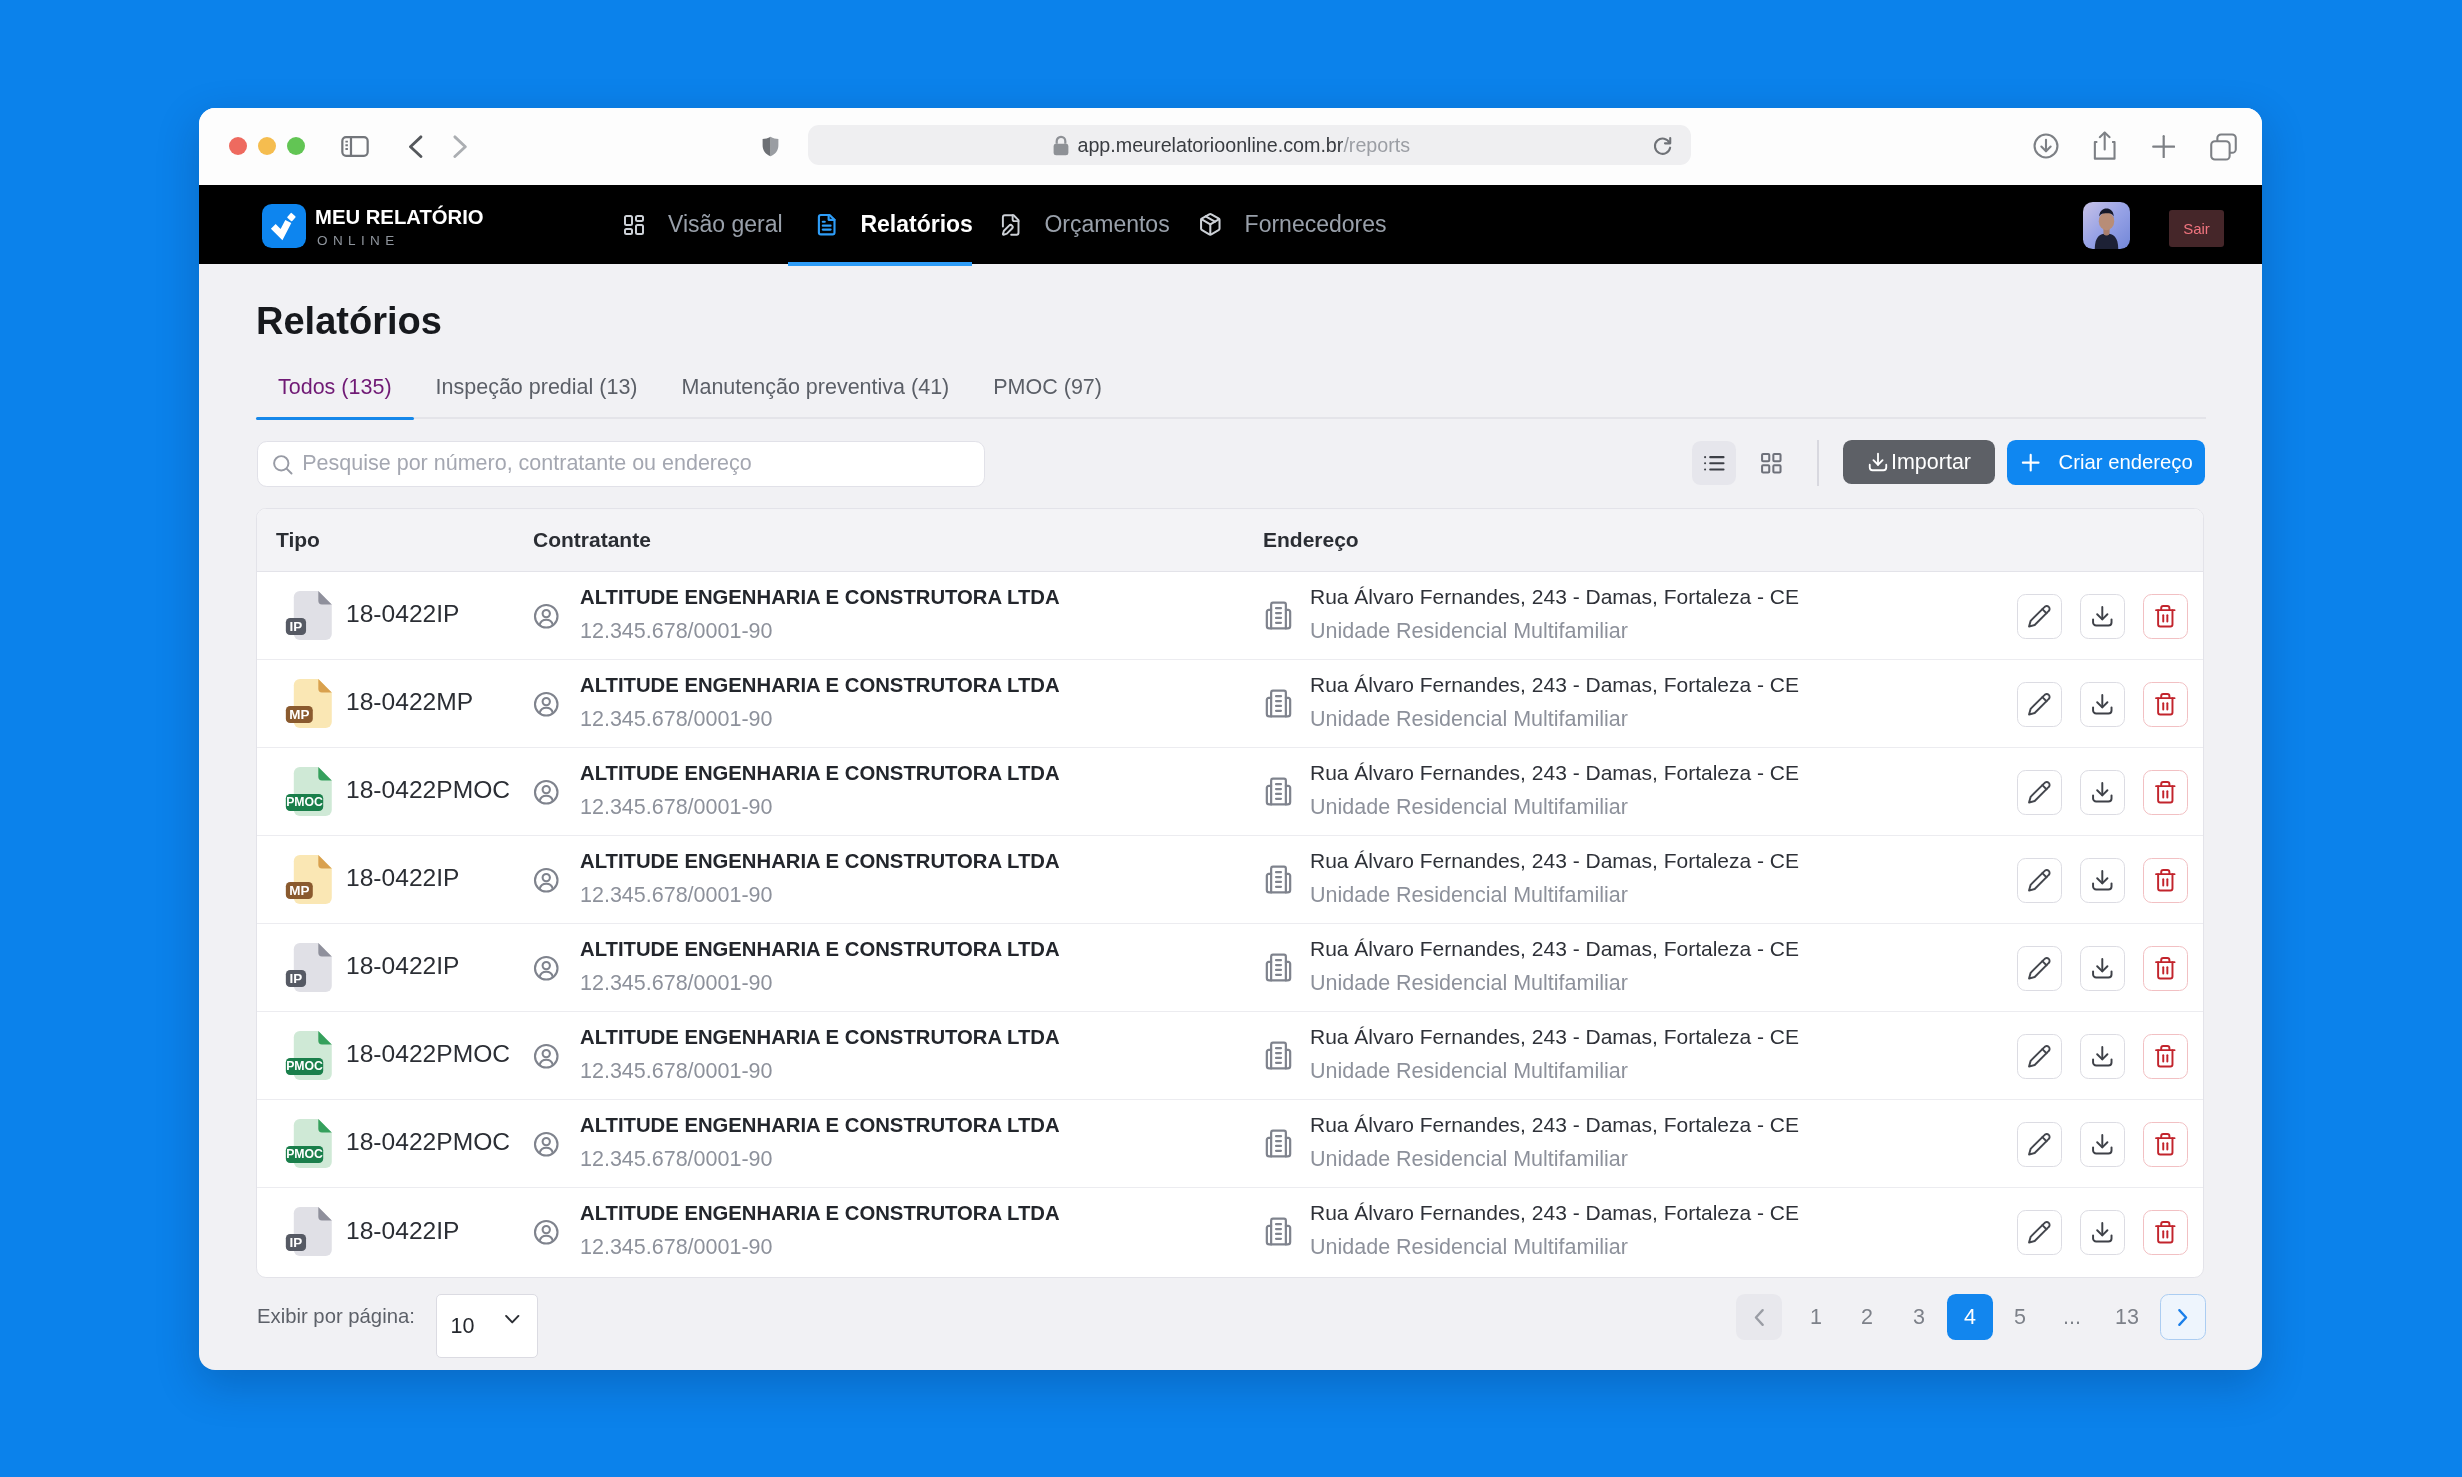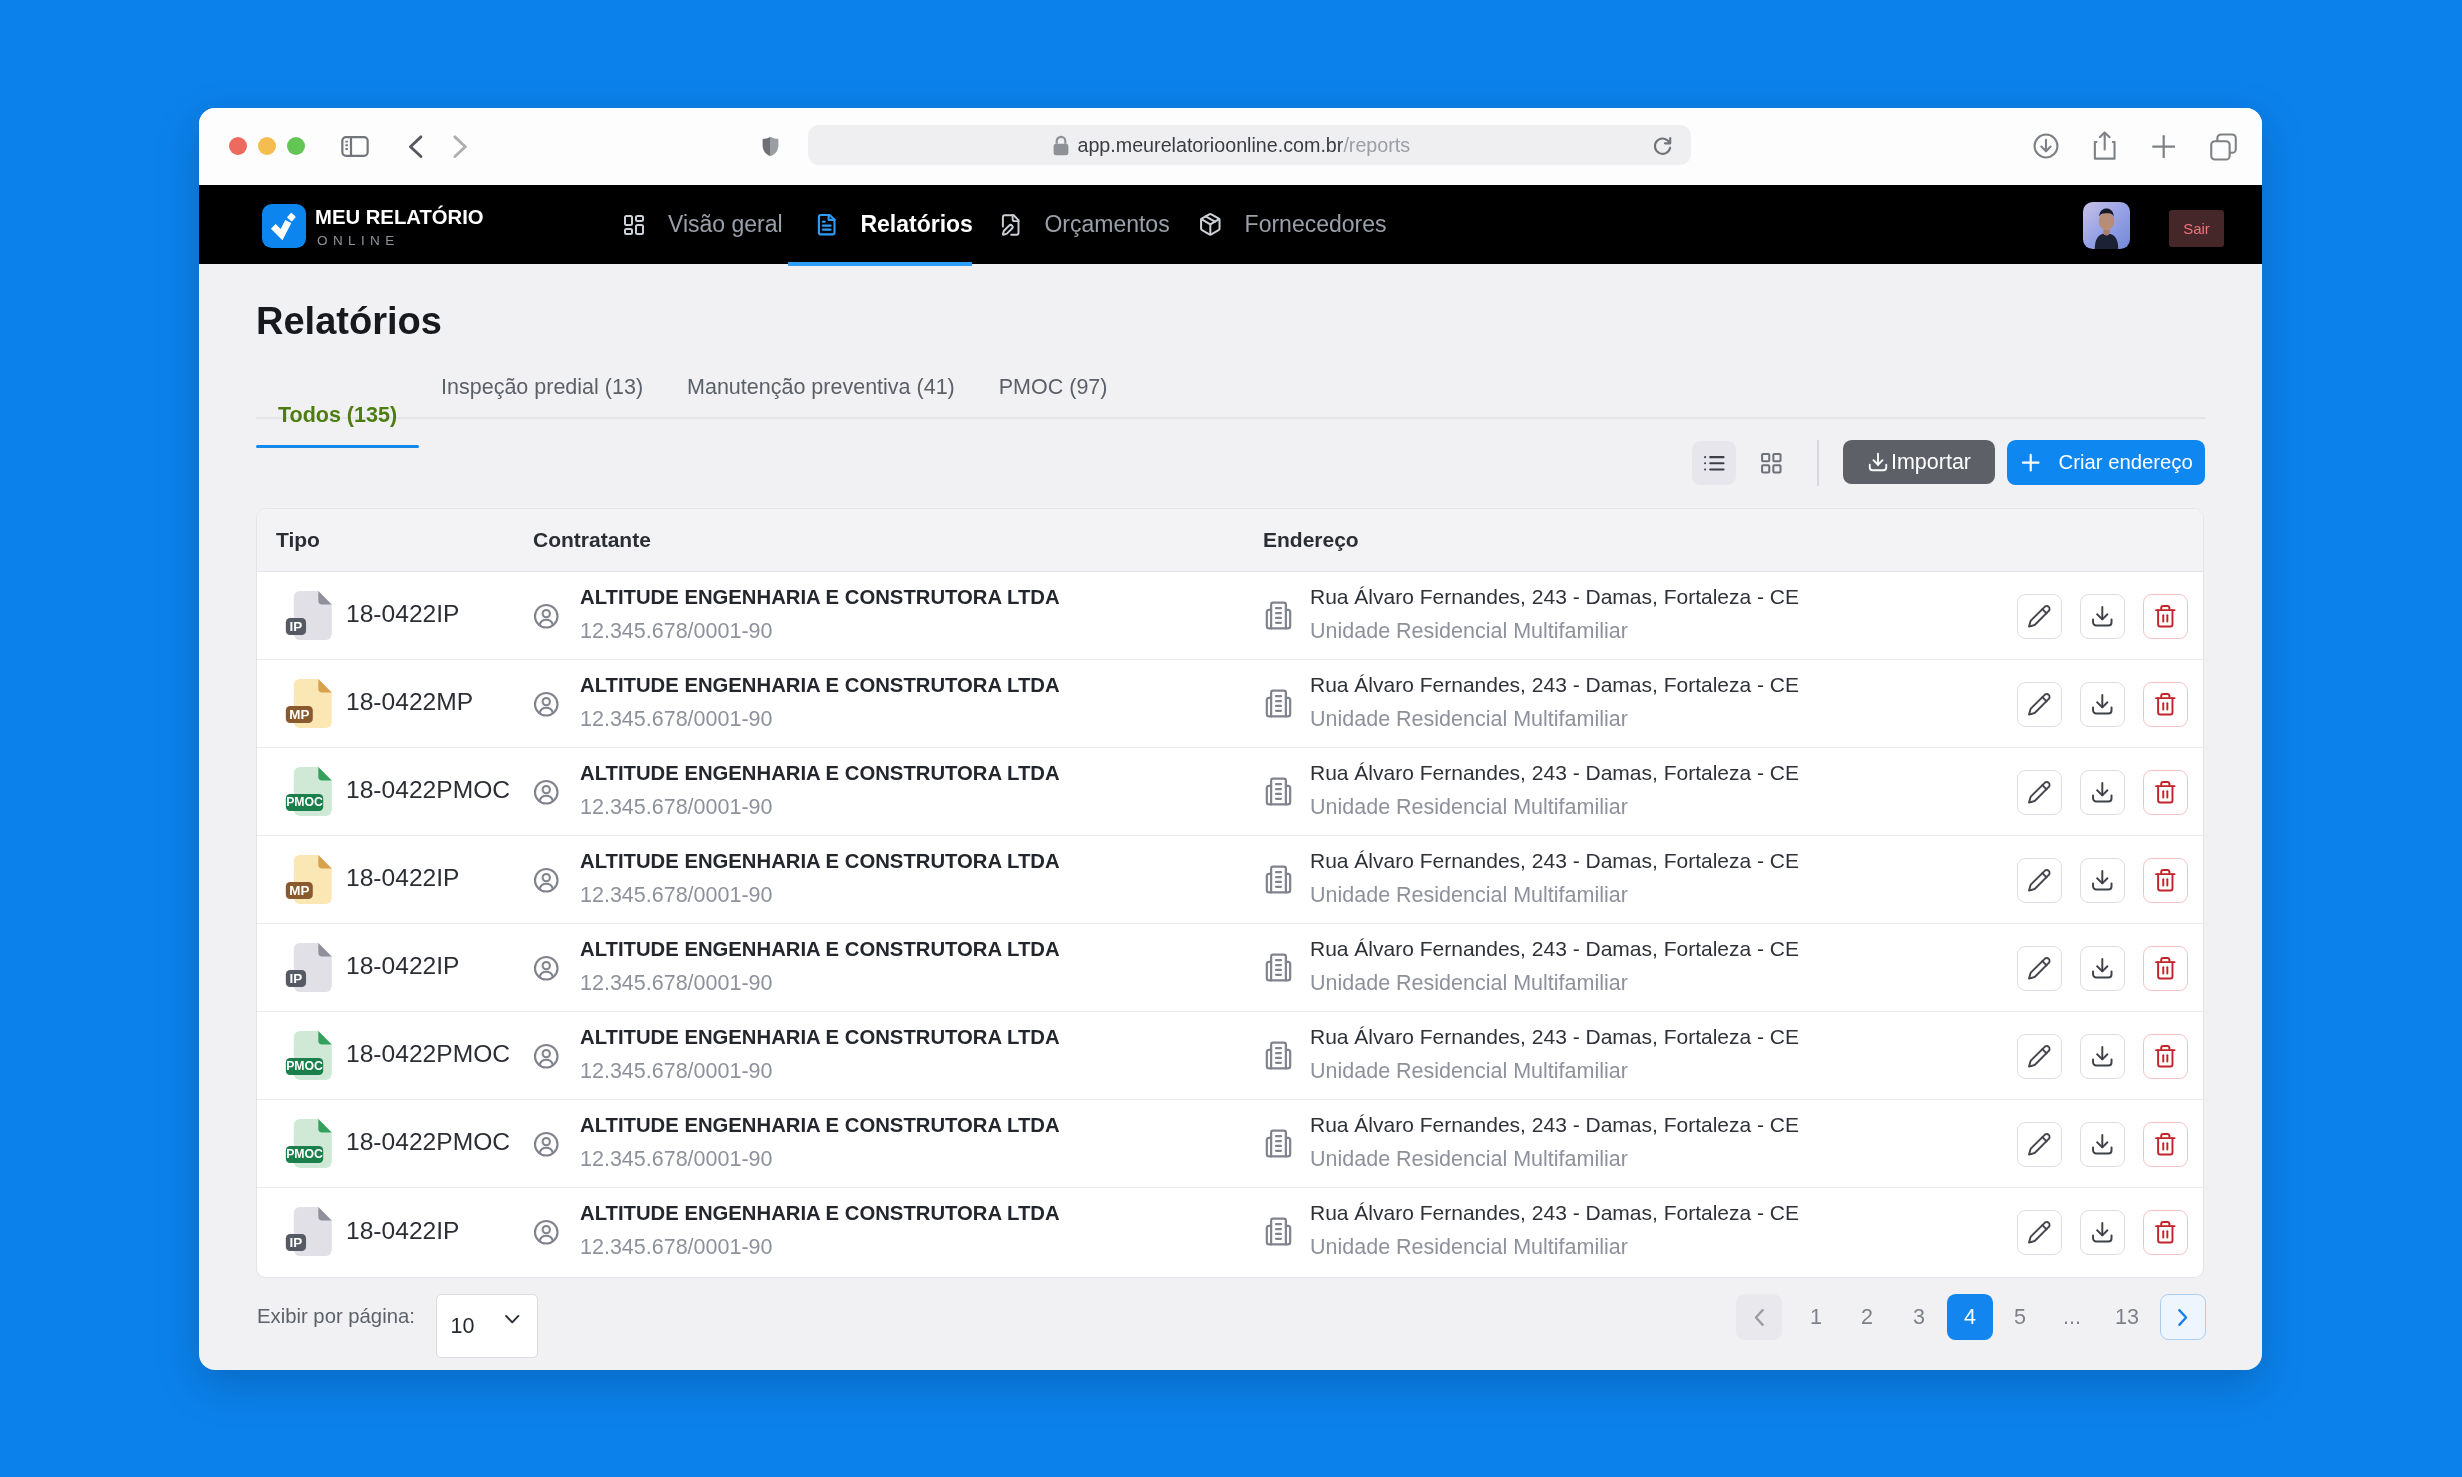--- a/index.html
+++ b/index.html
@@ -33,21 +33,21 @@
   .nitem svg { flex:0 0 auto; }
   .nactive { color:#fff; font-weight:bold; }
   .underline { position:absolute; left:589px; top:77px; width:184px; height:4.3px; background:#2e9df8; }
   .avatar { position:absolute; left:1884px; top:17px; width:47px; height:47px; border-radius:9.8px; overflow:hidden; }
   .sair { position:absolute; left:1970px; top:25px; width:55px; height:37px; border-radius:3px;
           background:#452629; color:#f0747e; font-size:15px; display:flex; align-items:center; justify-content:center; }
   
   h1 { position:absolute; left:57px; top:192px; font-size:38px; font-weight:bold; color:#17191d; }
   .tabs { position:absolute; left:57px; top:267px; display:flex; z-index:2; }
   .tab { padding:0 22px 18.5px 22px; font-size:21.5px; color:#5b5f67; position:relative; }
-  .tab.on { color:#4d7c0f; font-weight:bold;margin-top:28px; }
+  .tab.on { color:#701a75; font-weight:normal; }
   .tab.on:after { content:""; position:absolute; left:0; right:0; bottom:-1.8px; height:3.7px; background:#1688ea; border-radius:1.8px;}
   .tabline { position:absolute; left:57px; top:309px; width:1950px; height:1.8px; background:#e4e4e9; }
   .search { position:absolute; left:58px; top:333px; width:728px; height:46px; background:#fff;
             border:1.2px solid #e1e1e8; border-radius:9.8px; display:flex; align-items:center; }
   .search svg { margin:0 7.4px 0 12.3px; }
   .search span { font-size:21.5px; color:#a4a7b1; padding-bottom:1.2px;}
   .viewbtn { position:absolute; top:333px; width:44px; height:44px; border-radius:8.6px;
              display:flex; align-items:center; justify-content:center; }
   .vb1 { left:1493px; background:#e6e6ec; }
   .vb2 { left:1550px; }
@@ -214,20 +214,27 @@
     <div class="sair">Sair</div>
   </div>
   <h1>Relatórios</h1>
   <div class="tabs">
     <div class="tab on">Todos (135)</div>
     <div class="tab">Inspeção predial (13)</div>
     <div class="tab">Manutenção preventiva (41)</div>
     <div class="tab">PMOC (97)</div>
   </div>
   <div class="tabline"></div>
+  <div class="search">
+    <svg width="24.6" height="24.6" viewBox="0 0 24 24" fill="none" stroke="#989ba5" stroke-width="1.9" stroke-linecap="round">
+      <circle cx="11" cy="11" r="7"></circle>
+        <line x1="21" y1="21" x2="16.2" y2="16.2"></line>
+    </svg>
+    <span>Pesquise por número, contratante ou endereço</span>
+  </div>
   <div class="viewbtn vb1">
     <svg width="24.6" height="24.6" viewBox="0 0 24 24" fill="none" stroke="#3c3f46" stroke-width="2" stroke-linecap="round">
       <line x1="8" y1="6" x2="21" y2="6"></line>
         <line x1="8" y1="12" x2="21" y2="12"></line>
         <line x1="8" y1="18" x2="21" y2="18"></line>
       <line x1="3" y1="6" x2="3.01" y2="6"></line>
         <line x1="3" y1="12" x2="3.01" y2="12"></line>
         <line x1="3" y1="18" x2="3.01" y2="18"></line>
     </svg>
   </div>

